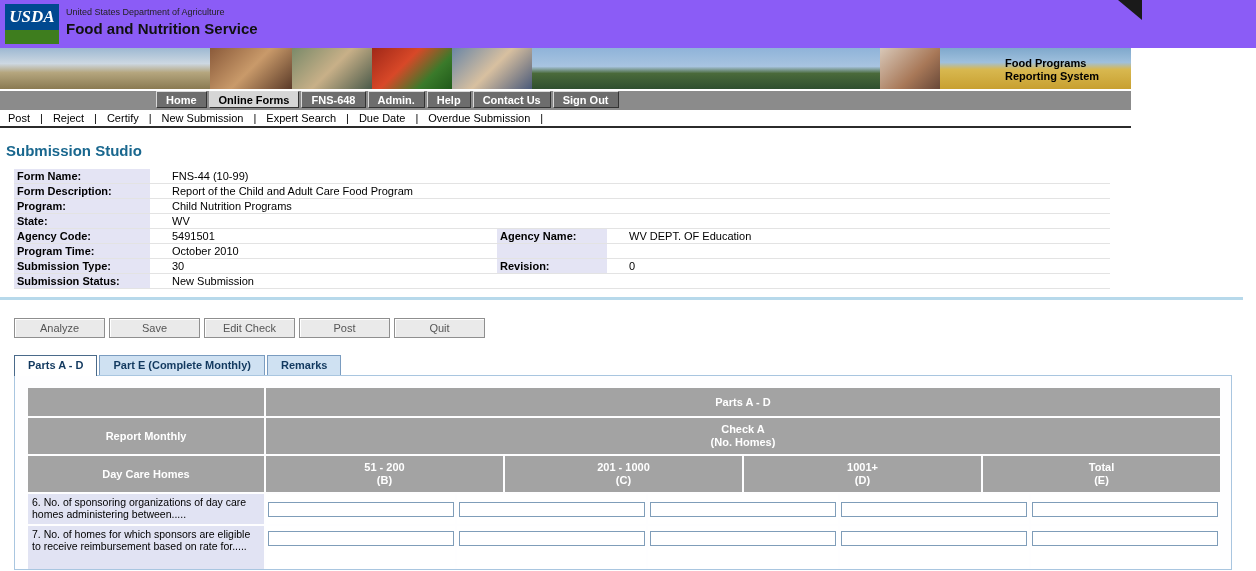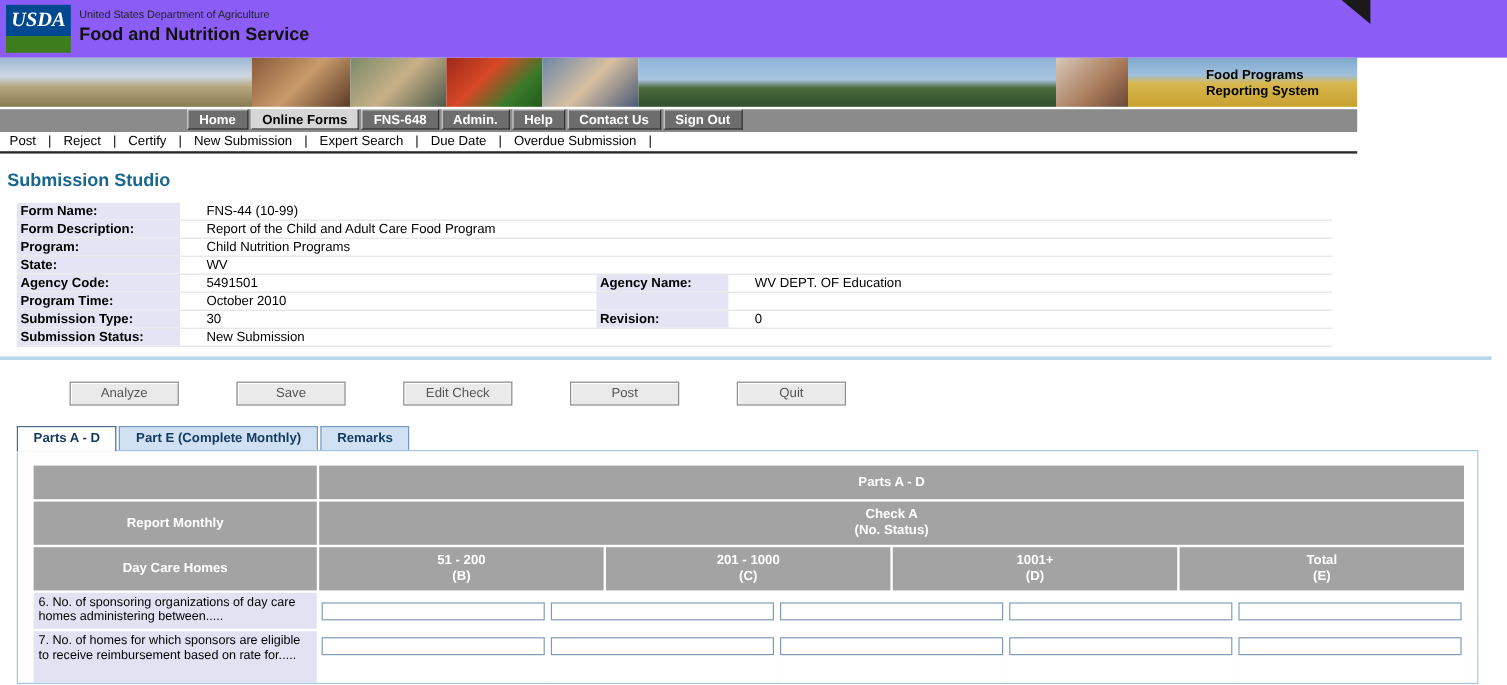--- a/index.html
+++ b/index.html
@@ -62,21 +62,21 @@
   .d-label2 { width:110px; flex:0 0 110px; background:#e4e4f4; font-weight:bold;
     height:100%; display:flex; align-items:center; padding-left:3px; }
   .d-value2 { padding-left:6px; white-space:nowrap; }
 
   .divider { margin-top:8px; width:1243px; height:3px; background:#b7d9eb; }
 
   
   .toolbar { margin:18px 0 0 14px; display:flex; gap:4px; }
   .tb-btn { width:91px; height:20px; background:#eaeaea; color:#555;
     border:1px solid #8f8f8f; box-shadow:inset 1px 1px 0 #fff; font-size:11px;
-    font-family:inherit; cursor:pointer;margin-left:44px; }
+    font-family:inherit; cursor:pointer; }
 
   
   .tabs { margin:16px 0 0 14px; display:flex; align-items:flex-end; height:21px; position:relative; z-index:2; }
   .tab { height:20px; line-height:19px; padding:0 13px; font-size:11px; font-weight:bold;
     color:#12395f; background:#cfe1f2; border:1px solid #7a9cc0; border-bottom:none;
     margin-right:2px; cursor:pointer; white-space:nowrap; }
   .tab.active { background:#fff; border-color:#4a6a8a; margin-bottom:-1px; height:21px; }
 
   
   .panel { margin-left:14px; width:1218px; height:195px; border:1px solid #a9c6e0;
@@ -224,21 +224,21 @@
 
       <div class="g-row r-title">
         <div class="head label-col"></div>
         <div class="head span-all">Parts A - D</div>
       </div>
 
       <div class="g-row r-parta">
         <div class="head label-col">Report Monthly</div>
         <div class="head span-all">
           <div>Check A</div>
-          <div>(No. Status)</div>
+          <div>(No. Homes)</div>
         </div>
       </div>
 
       <div class="g-row r-cols">
         <div class="head label-col">Day Care Homes</div>
         <div class="head col">
           <div>51 - 200</div>
           <div>(B)</div>
         </div>
         <div class="head col">

